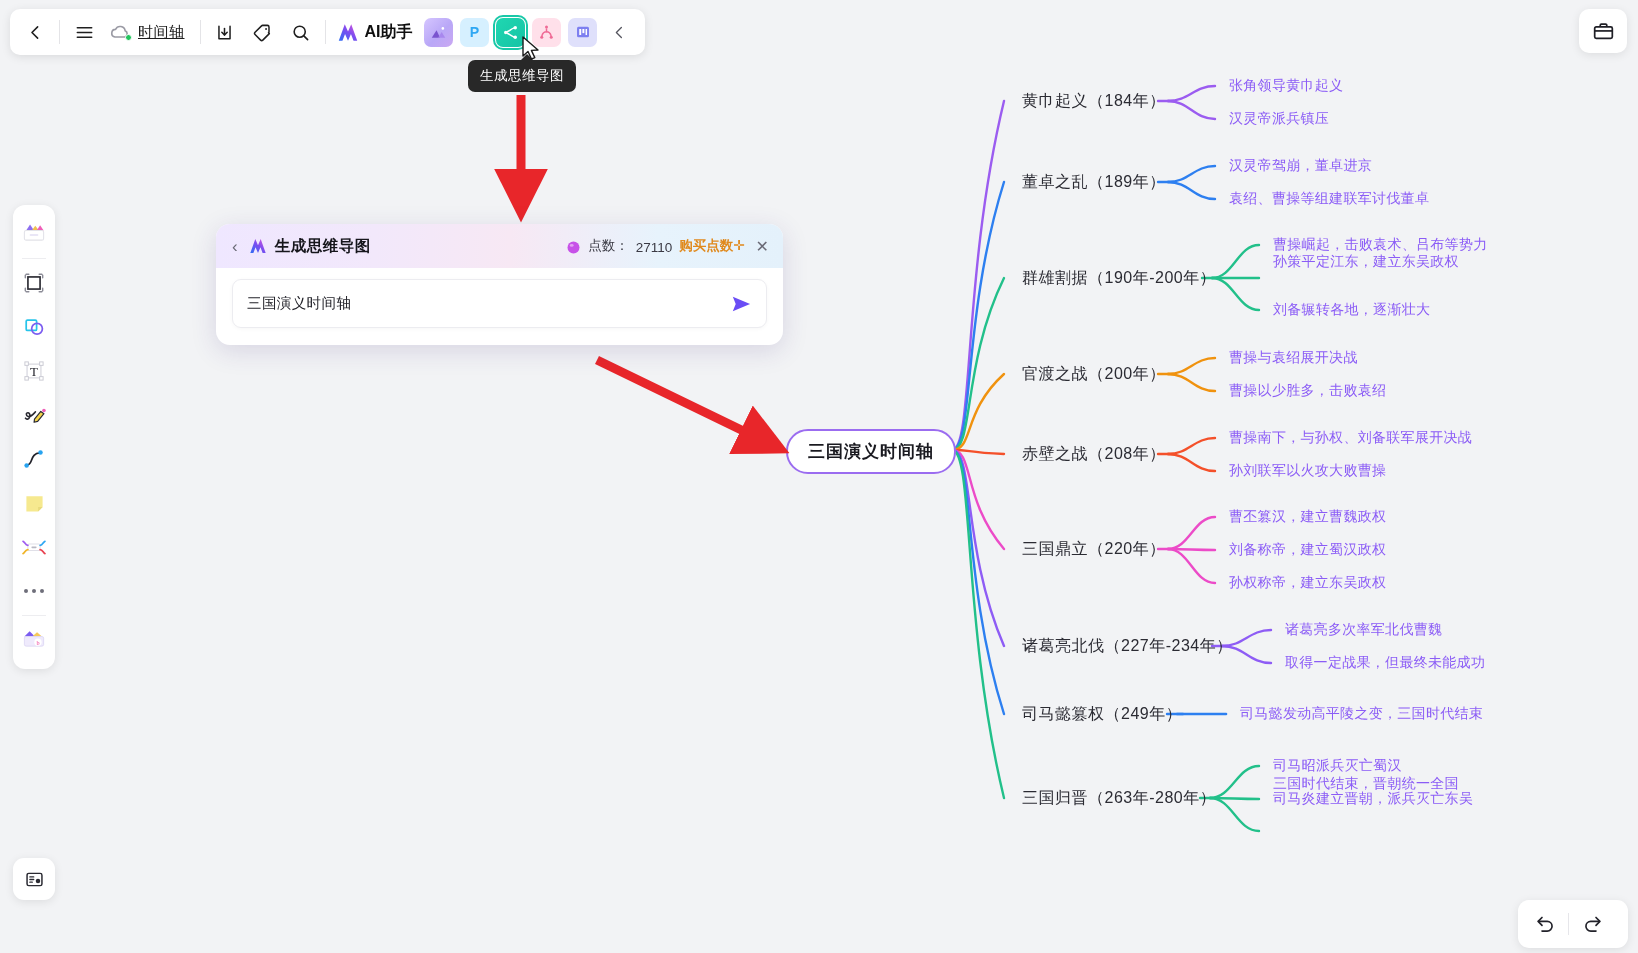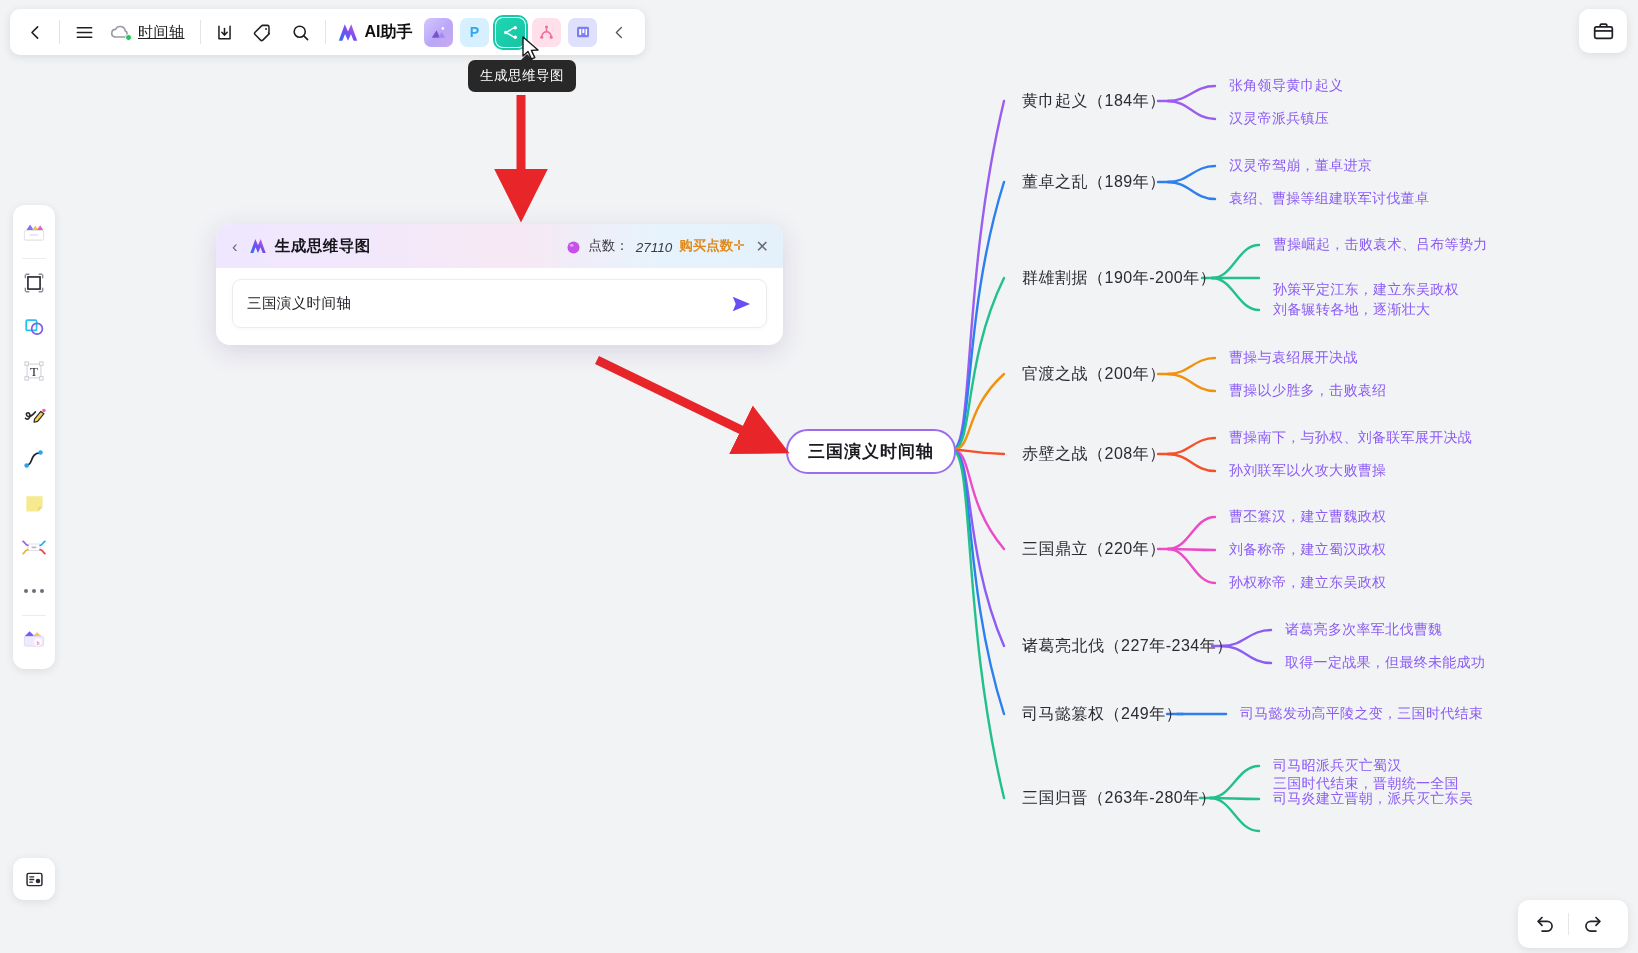--- a/index.html
+++ b/index.html
@@ -142,21 +142,21 @@
   }
   .ai-dialog-head {
     height: 44px; display: flex; align-items: center;
     padding: 0 14px 0 16px;
     background: linear-gradient(90deg,#efe7ff 0%,#f2e8fb 28%,#f7e8f4 52%,#e7f3fc 78%,#e4f1fb 100%);
   }
   .ai-back { font-size: 17px; color: #6a6a76; cursor: pointer; margin-right: 10px; line-height: 1; }
   .ai-dlg-title { font-size: 15.5px; font-weight: bold; color: #16161c; letter-spacing: .5px; }
   .ai-head-right { margin-left: auto; display: flex; align-items: flex-end; gap: 7px; }
   .pts-label { font-size: 13.5px; color: #3a3a44; }
-  .pts-value { font-size: 13.5px; color: #3a3a44; font-style: italic; }
+  .pts-value { font-size: 13.5px; color: #3a3a44; }
   .buy-pts { font-size: 13.5px; color: #e08a1e; font-weight: bold; cursor: pointer; }
   .dlg-close { font-size: 16px; color: #6a6a76; cursor: pointer; margin-left: 4px; line-height: 1; }
   .ai-input-row {
     margin: 11px 16px 0 16px;
     height: 49px;
     border: 1px solid #ececf0;
     border-radius: 9px;
     display: flex; align-items: center;
     padding: 0 10px 0 14px;
     background: #fff;
@@ -247,21 +247,21 @@
     <div class="mm-root" id="mm-root" style="left: 786px; top: 429px; border-color: rgb(155, 108, 240);">三国演义时间轴</div>
     <div id="mm-nodes">
         <div class="mm-branch" style="left: 1022px; top: 101px;">黄巾起义（184年）</div>
         <div class="mm-leaf" style="left: 1229px; top: 86px;">张角领导黄巾起义</div>
         <div class="mm-leaf" style="left: 1229px; top: 119px;">汉灵帝派兵镇压</div>
         <div class="mm-branch" style="left: 1022px; top: 182px;">董卓之乱（189年）</div>
         <div class="mm-leaf" style="left: 1229px; top: 166px;">汉灵帝驾崩，董卓进京</div>
         <div class="mm-leaf" style="left: 1229px; top: 199px;">袁绍、曹操等组建联军讨伐董卓</div>
         <div class="mm-branch" style="left: 1022px; top: 278px;">群雄割据（190年-200年）</div>
         <div class="mm-leaf" style="left: 1273px; top: 245px;">曹操崛起，击败袁术、吕布等势力</div>
-        <div class="mm-leaf" style="left: 1273px; top: 290px;">孙策平定江东，建立东吴政权</div>
+        <div class="mm-leaf" style="left: 1273px; top: 262px;">孙策平定江东，建立东吴政权</div>
         <div class="mm-leaf" style="left: 1273px; top: 310px;">刘备辗转各地，逐渐壮大</div>
         <div class="mm-branch" style="left: 1022px; top: 374px;">官渡之战（200年）</div>
         <div class="mm-leaf" style="left: 1229px; top: 358px;">曹操与袁绍展开决战</div>
         <div class="mm-leaf" style="left: 1229px; top: 391px;">曹操以少胜多，击败袁绍</div>
         <div class="mm-branch" style="left: 1022px; top: 454px;">赤壁之战（208年）</div>
         <div class="mm-leaf" style="left: 1229px; top: 438px;">曹操南下，与孙权、刘备联军展开决战</div>
         <div class="mm-leaf" style="left: 1229px; top: 471px;">孙刘联军以火攻大败曹操</div>
         <div class="mm-branch" style="left: 1022px; top: 549px;">三国鼎立（220年）</div>
         <div class="mm-leaf" style="left: 1229px; top: 517px;">曹丕篡汉，建立曹魏政权</div>
         <div class="mm-leaf" style="left: 1229px; top: 550px;">刘备称帝，建立蜀汉政权</div>

